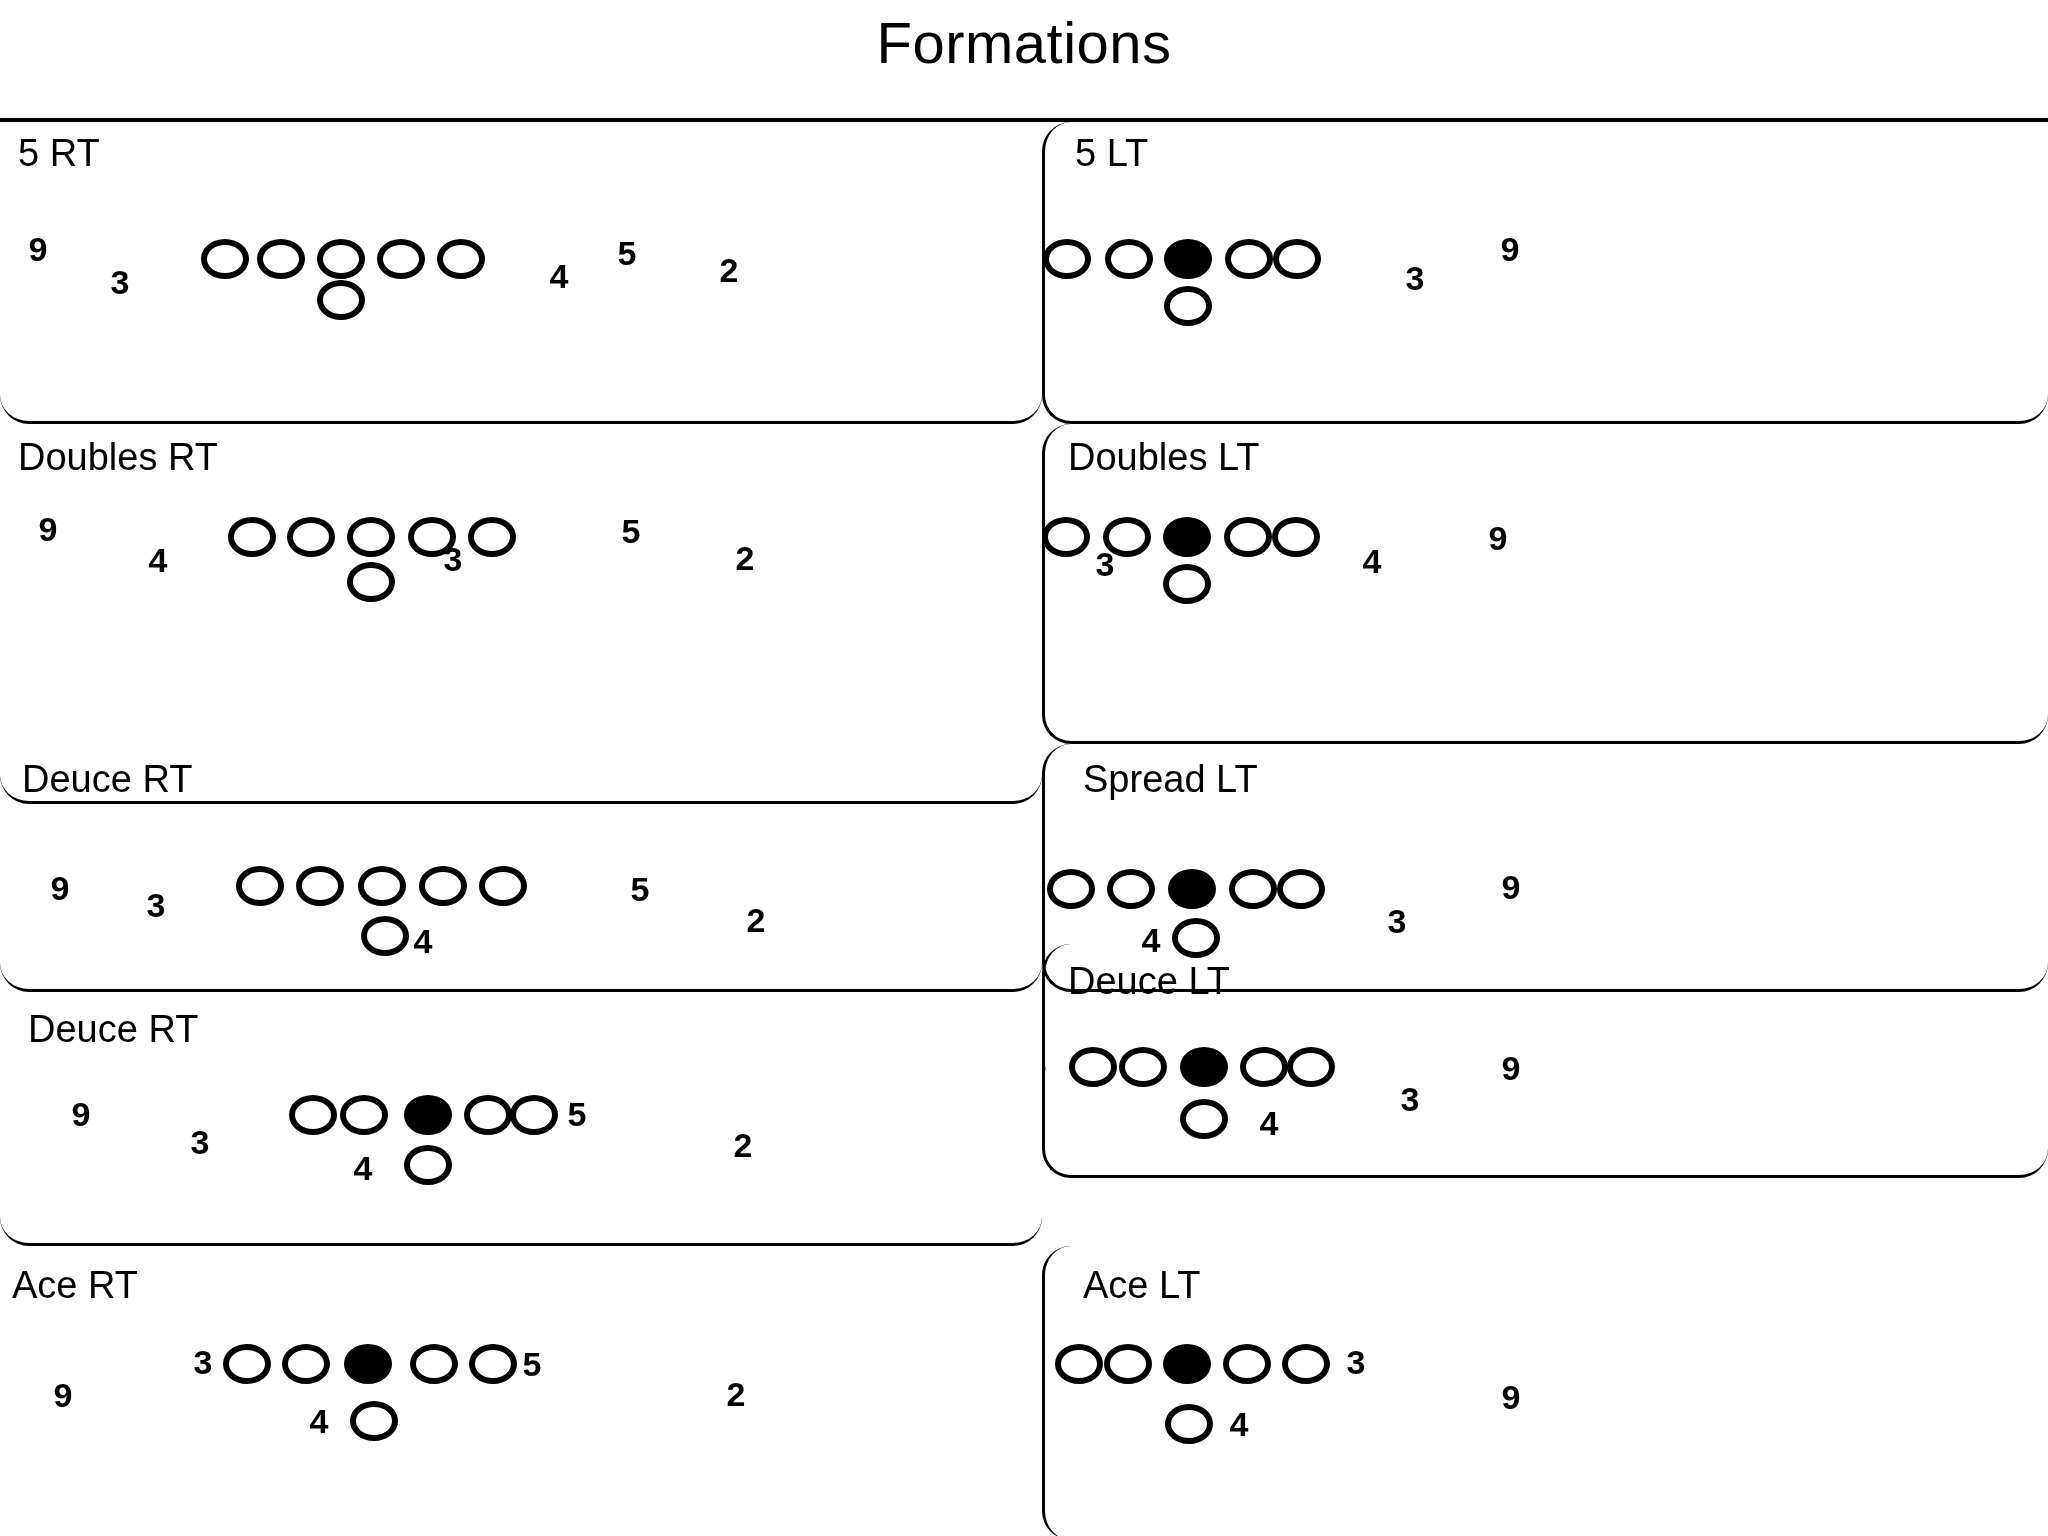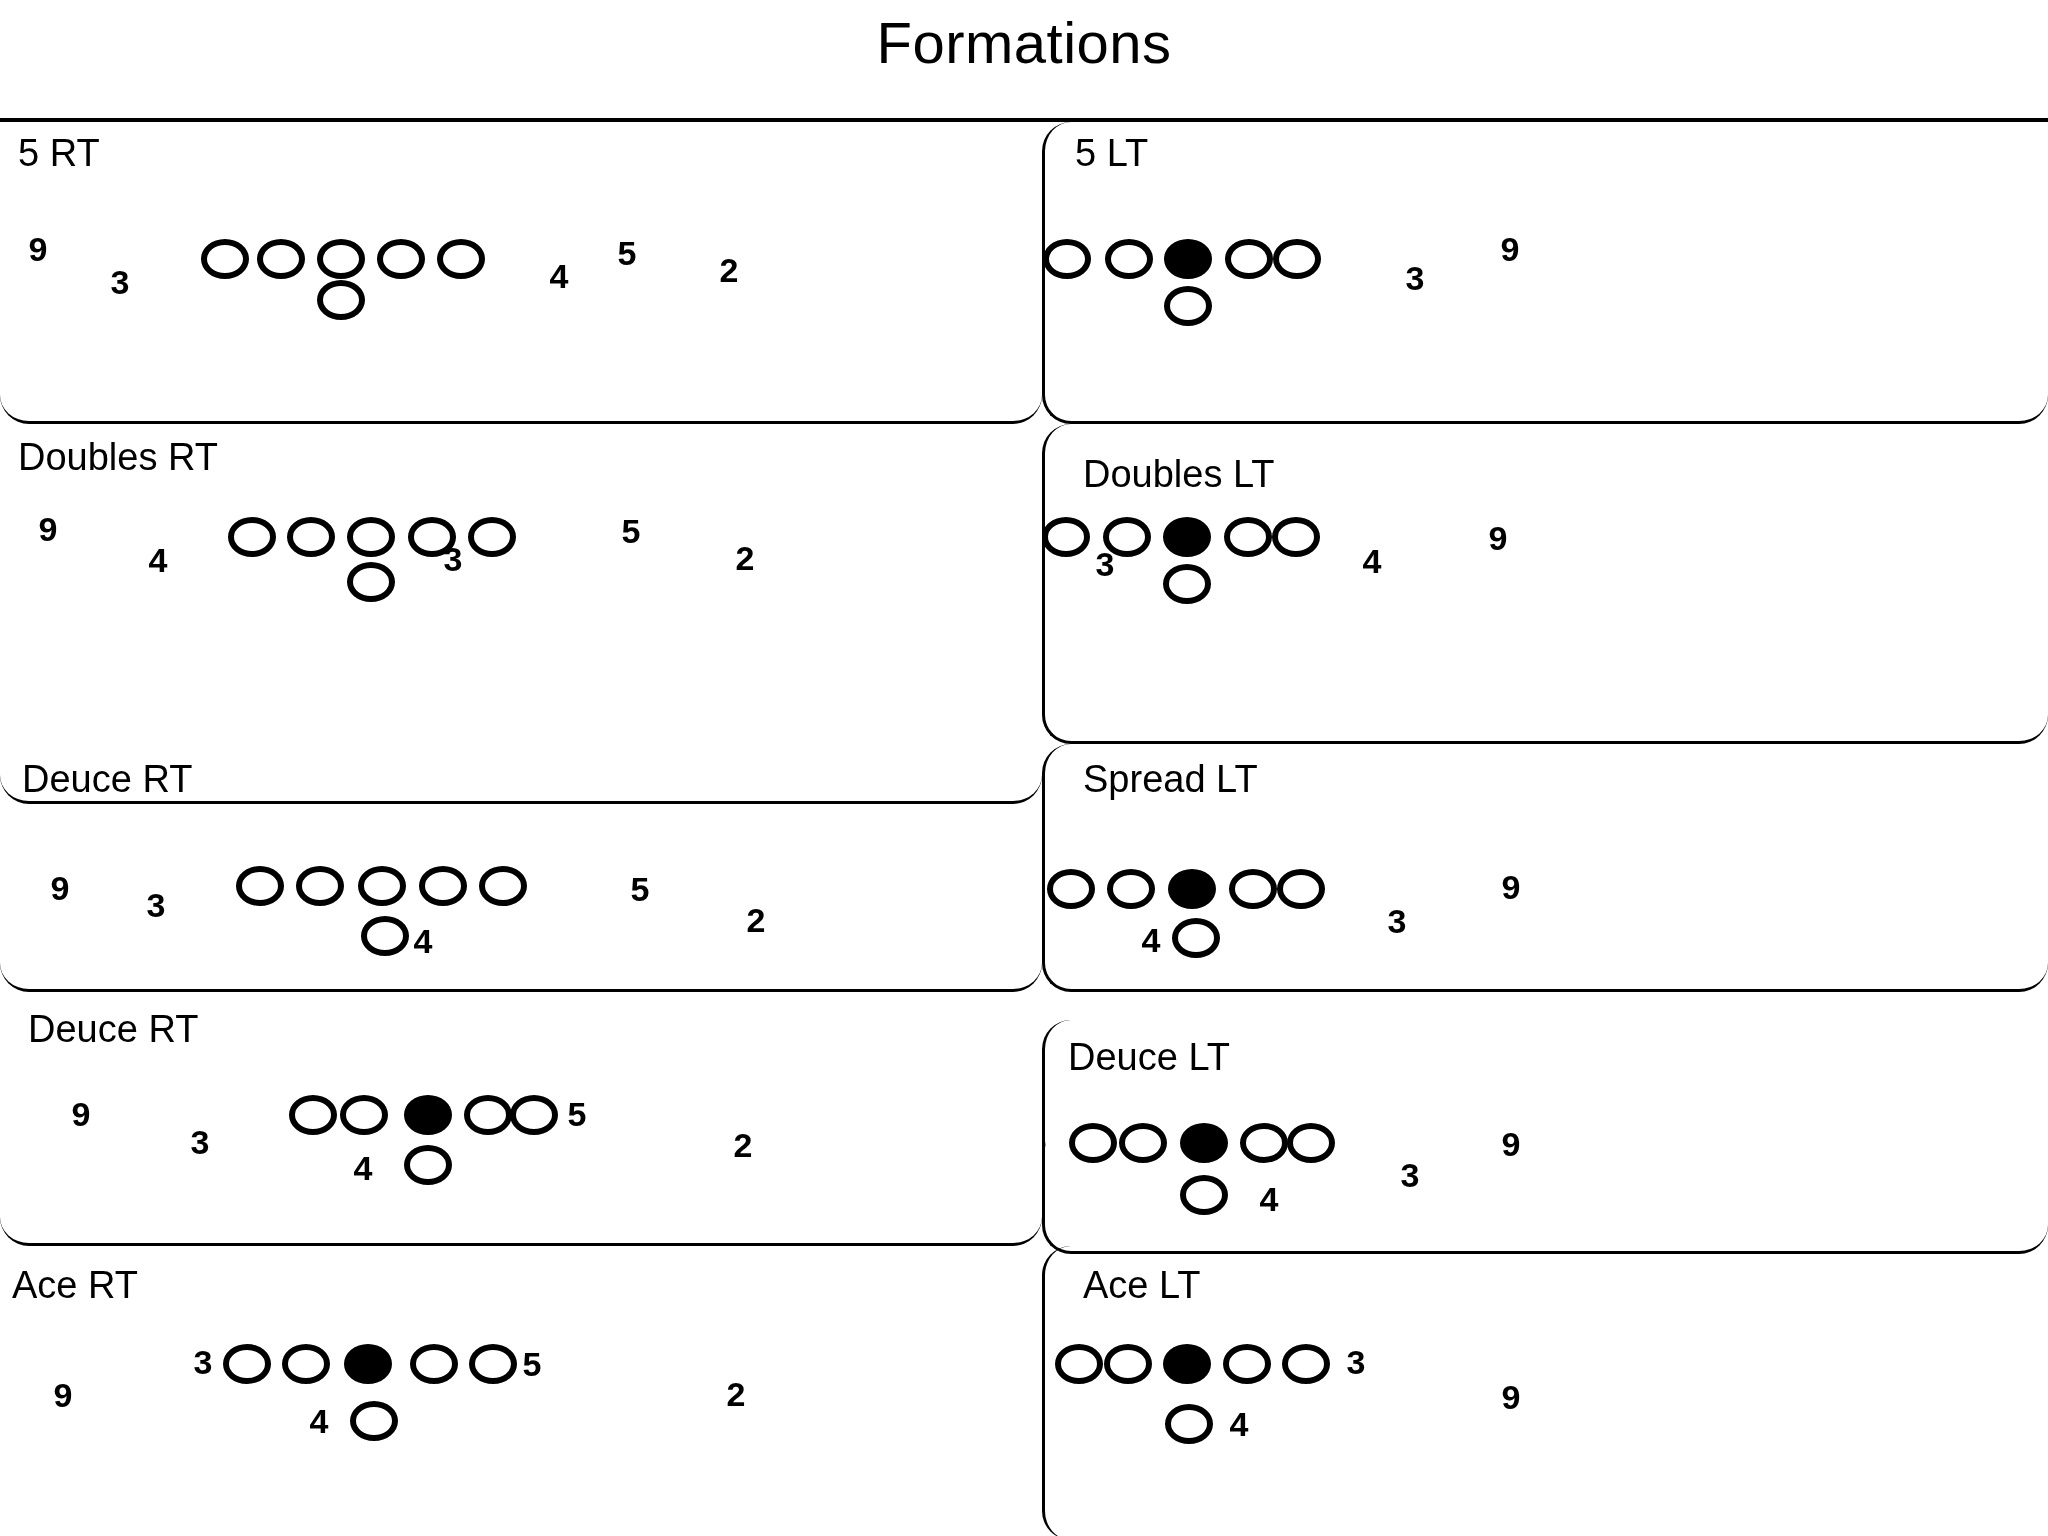--- a/index.html
+++ b/index.html
@@ -113,21 +113,21 @@
         <div class="player" style="left: 492px; top: 113px;"></div>
         <div class="player" style="left: 371px; top: 158px;"></div>
         <div class="marker" style="left: 48px; top: 105px;">9</div>
         <div class="marker" style="left: 158px; top: 136px;">4</div>
         <div class="marker" style="left: 453px; top: 135px;">3</div>
         <div class="marker" style="left: 631px; top: 107px;">5</div>
         <div class="marker" style="left: 745px; top: 134px;">2</div>
       </div>
     </div>
     <div class="panel right divider" style="top: 302px; height: 320px;">
-      <div class="panel-label" style="left: 38px; top: 14px; margin-top: 17px;">Doubles LT</div>
+      <div class="panel-label" style="left: 23px; top: 14px;">Doubles LT</div>
       <div class="field">
         <div class="player" style="left: 21px; top: 113px;"></div>
         <div class="player" style="left: 82px; top: 113px;"></div>
         <div class="player filled" style="left: 142px; top: 113px;"></div>
         <div class="player" style="left: 203px; top: 113px;"></div>
         <div class="player" style="left: 251px; top: 113px;"></div>
         <div class="player" style="left: 142px; top: 160px;"></div>
         <div class="marker" style="left: 60px; top: 140px;">3</div>
         <div class="marker" style="left: 327px; top: 137px;">4</div>
         <div class="marker" style="left: 453px; top: 114px;">9</div>
@@ -172,21 +172,21 @@
         <div class="player" style="left: 488px; top: 123px;"></div>
         <div class="player" style="left: 534px; top: 123px;"></div>
         <div class="player" style="left: 428px; top: 173px;"></div>
         <div class="marker" style="left: 81px; top: 122px;">9</div>
         <div class="marker" style="left: 200px; top: 150px;">3</div>
         <div class="marker" style="left: 363px; top: 176px;">4</div>
         <div class="marker" style="left: 577px; top: 122px;">5</div>
         <div class="marker" style="left: 743px; top: 153px;">2</div>
       </div>
     </div>
-    <div class="panel right divider" style="top: 898px; height: 234px;">
+    <div class="panel right divider" style="top: 822px; height: 234px;">
       <div class="panel-label" style="left: 23px; top: 18px;">Deuce LT</div>
       <div class="field">
         <div class="player" style="left: 48px; top: 123px;"></div>
         <div class="player" style="left: 98px; top: 123px;"></div>
         <div class="player filled" style="left: 159px; top: 123px;"></div>
         <div class="player" style="left: 219px; top: 123px;"></div>
         <div class="player" style="left: 266px; top: 123px;"></div>
         <div class="player" style="left: 159px; top: 175px;"></div>
         <div class="marker" style="left: -8px; top: 121px;">5</div>
         <div class="marker" style="left: 365px; top: 155px;">3</div>

